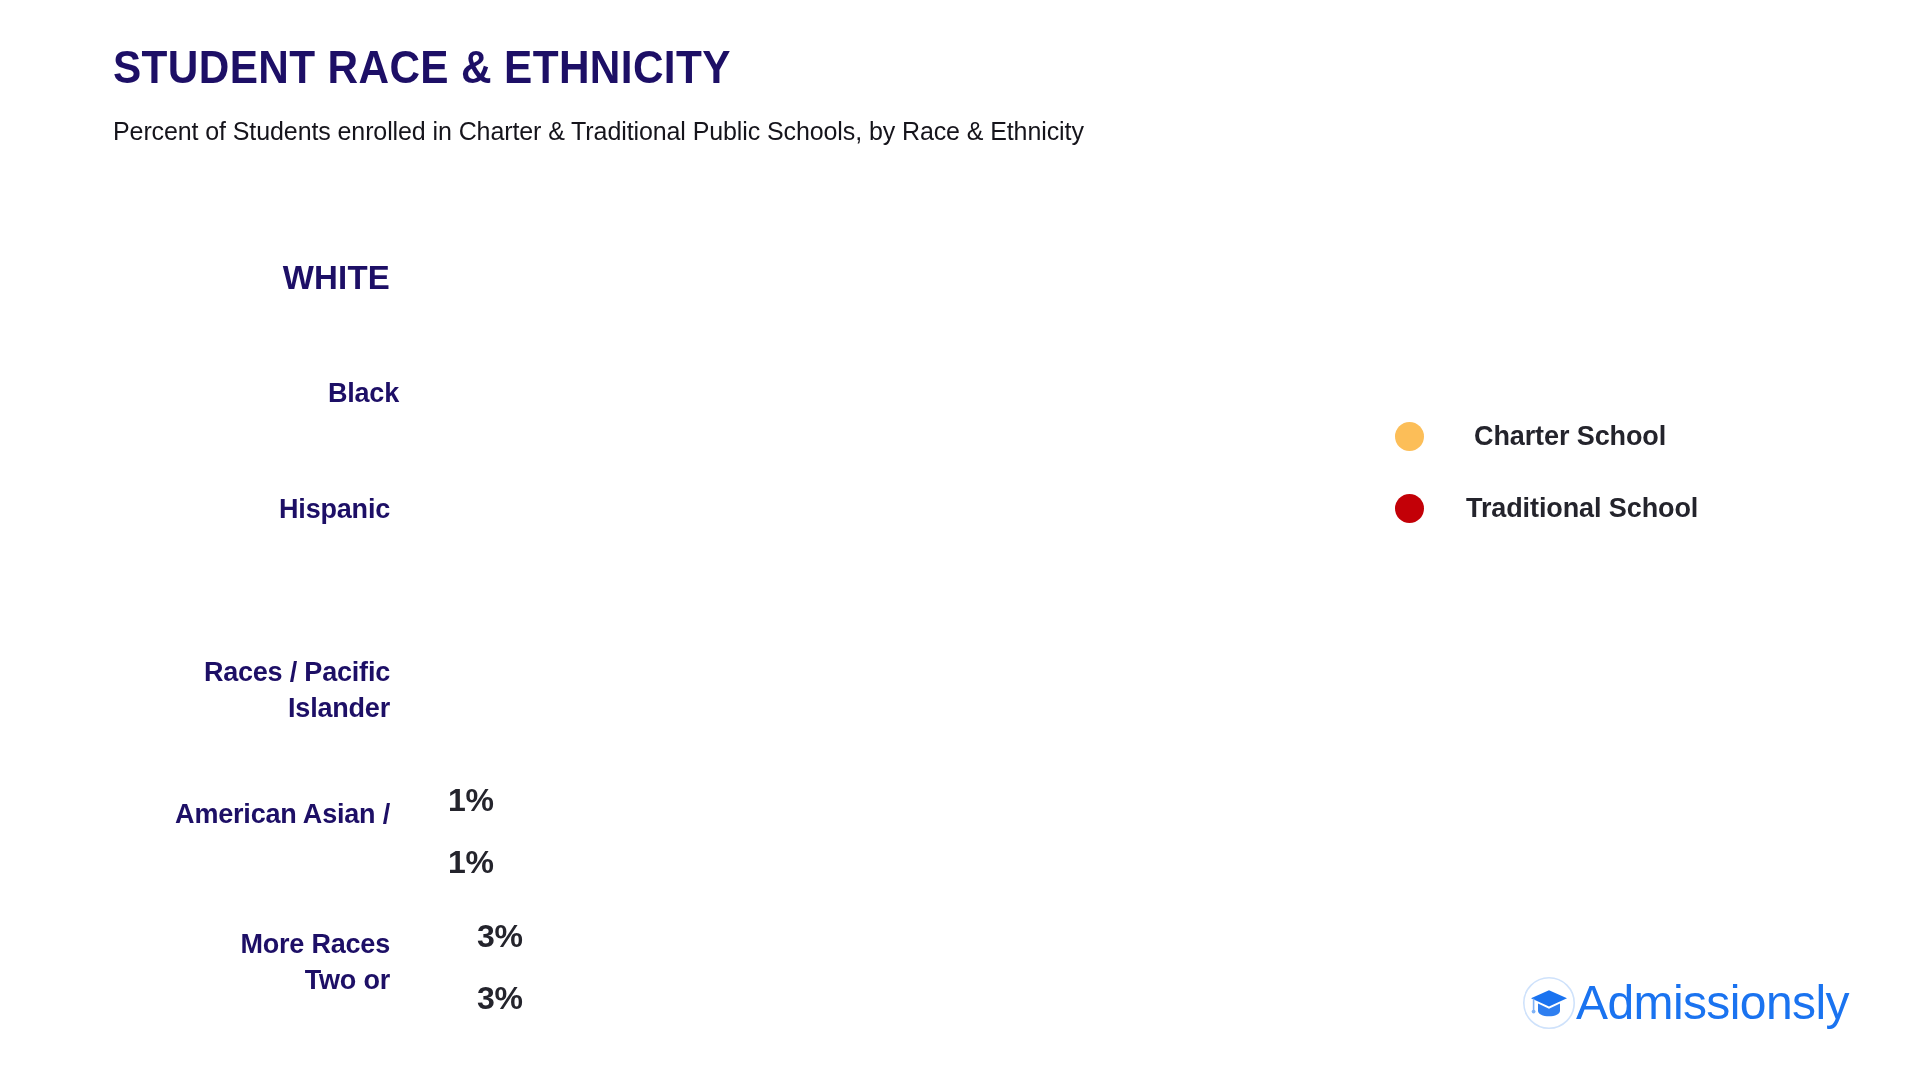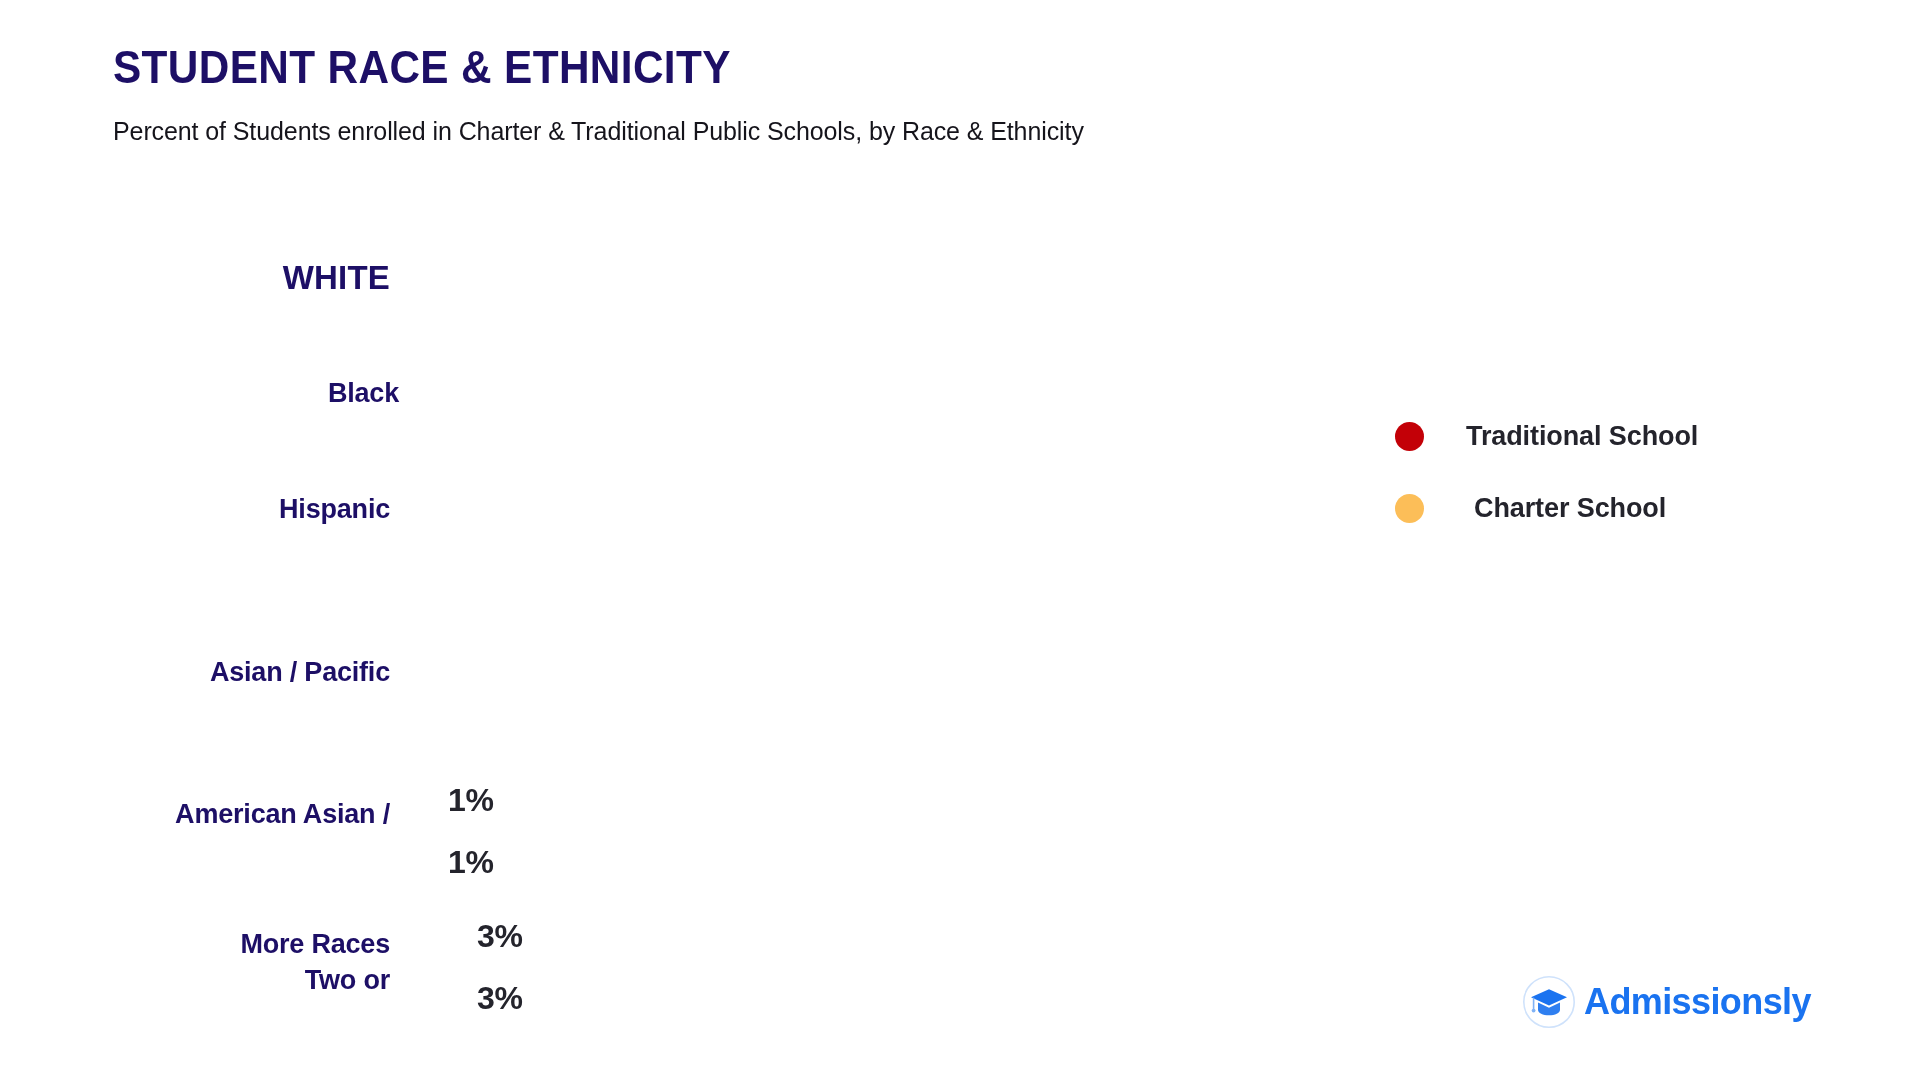--- a/index.html
+++ b/index.html
@@ -148,25 +148,25 @@
     top: 975px;
     display: flex;
     align-items: center;
   }
   #logo-mark {
     width: 54px;
     height: 54px;
     flex: 0 0 auto;
   }
   #logo-wordmark {
-    font-size: 36px;
-    font-weight: 700;
+    font-size: 48px;
+    font-weight: 400;
     color: #1a73f0;
     letter-spacing: -0.6px;
-    margin-left: 8px;
+    margin-left: 0;
   }
 </style>
 </head>
 <body>
 
 <div id="header">
   <h1 id="chart-title">STUDENT RACE &amp; ETHNICITY</h1>
   <p id="chart-subtitle">Percent of Students enrolled in Charter &amp; Traditional Public Schools, by Race &amp; Ethnicity</p>
 </div>
 
@@ -205,21 +205,22 @@
         <div class="bar traditional"></div>
         <div class="bar-value inside">26%</div>
       </div>
       <div class="bar-row" style="top: 62px; width: 413px;">
         <div class="bar charter"></div>
         <div class="bar-value inside">32%</div>
       </div>
     </div>
     <div class="group" style="top: 635px;">
       <div class="cat-label" style="top: 20px;">
-        <div>Asian / Pacific</div>
+        <div>Races / Pacific</div>
+        <div>Islander</div>
       </div>
       <div class="bar-row" style="top: 0px; width: 78px;">
         <div class="bar traditional"></div>
         <div class="bar-value inside tight">5%</div>
       </div>
       <div class="bar-row" style="top: 62px; width: 62px;">
         <div class="bar charter"></div>
         <div class="bar-value inside tight">4%</div>
       </div>
     </div>
@@ -246,27 +247,27 @@
         <div class="bar-value outside" style="left: 48px;">3%</div>
       </div>
       <div class="bar-row" style="top: 62px; width: 48px;">
         <div class="bar charter"></div>
         <div class="bar-value outside" style="left: 48px;">3%</div>
       </div>
     </div>
   </div>
 
 <div id="legend">
+  <div class="legend-item" id="legend-item-charter">
+    <span class="legend-dot charter"></span>
+    <span class="legend-text">Charter School</span>
+  </div>
   <div class="legend-item" id="legend-item-traditional">
     <span class="legend-dot traditional"></span>
     <span class="legend-text">Traditional School</span>
-  </div>
-  <div class="legend-item" id="legend-item-charter">
-    <span class="legend-dot charter"></span>
-    <span class="legend-text">Charter School</span>
   </div>
 </div>
 
 <div id="logo">
   <span id="logo-mark">
     <svg viewBox="0 0 54 54" width="54" height="54" xmlns="http://www.w3.org/2000/svg">
       <circle cx="27" cy="27" r="25.2" fill="#ffffff" stroke="#cfe2fb" stroke-width="1.6"></circle>
       <path d="M16 27.5 v7.2 c0 3.1 4.9 5.6 11 5.6 s11-2.5 11-5.6 V27.5 l-11 5.2 z" fill="#2f7ff0"></path>
       <path d="M27 14.2 L45 22.3 L27 30.4 L9 22.3 Z" fill="#1a73f0"></path>
       <path d="M11.6 23.4 v11.2" stroke="#7fb2f6" stroke-width="1.6" fill="none" stroke-linecap="round"></path>

